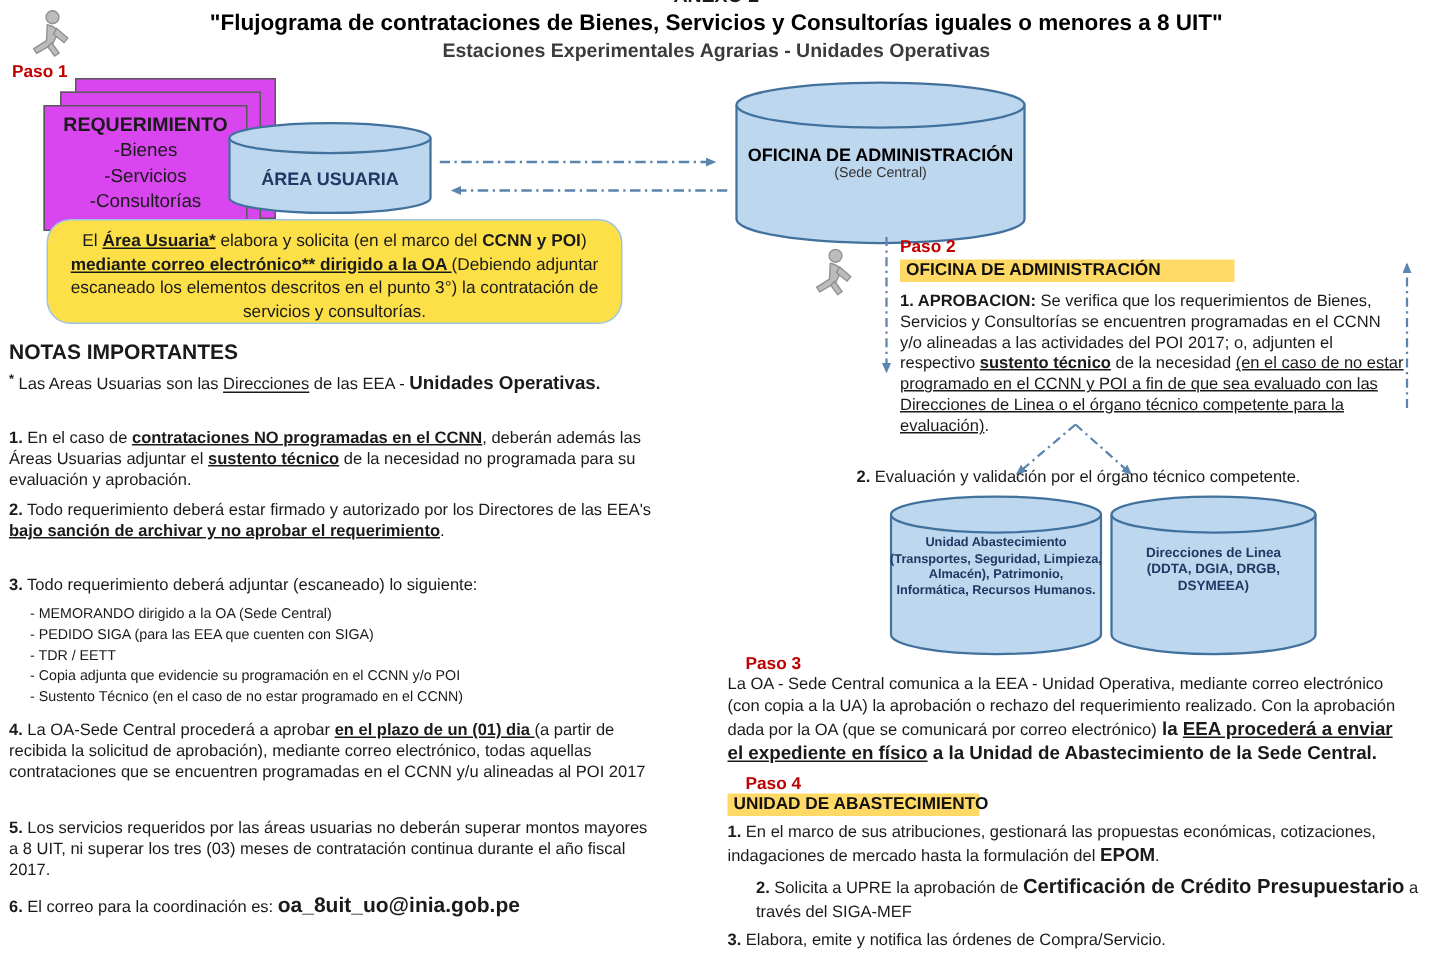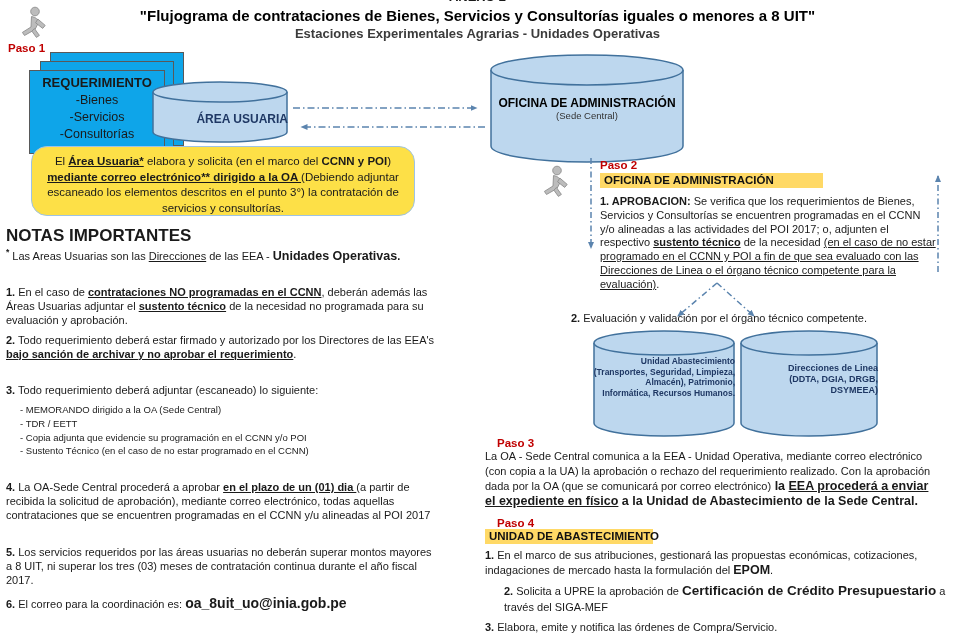--- a/index.html
+++ b/index.html
@@ -10,23 +10,23 @@
   .b{font-weight:700;}
   .u{text-decoration:underline;}
   .bu{font-weight:700;text-decoration:underline;}
   .big{font-size:12.5px;}
   .bigger{font-size:13.5px;}
   .email{font-size:14px;}
   .sup{vertical-align:super;font-size:8.5px;font-weight:700;}
   .paso{color:#C00000;font-weight:700;font-size:11.5px;}
   .hl{background:#FFD966;font-weight:700;font-size:11.5px;color:#111;
       padding:1px 6px 2px 4px;display:inline-block;white-space:nowrap;}
-  .paper{position:absolute;background:#0ea5e9;border:1.6px solid #595959;}
+  .paper{position:absolute;background:#d946ef;border:1.6px solid #595959;}
   .center{text-align:center;}
-  .cyl-label{position:absolute;text-align:right;font-weight:700;}
+  .cyl-label{position:absolute;text-align:center;font-weight:700;}
   .callout{position:absolute;background:#fde047;border:1px solid #9DC3E6;border-radius:16px;
            text-align:center;font-size:11.5px;line-height:15.5px;padding:7px 10px;box-sizing:border-box;}
   .bullet{font-size:9.5px;line-height:13.8px;}
   svg{display:block;}
 </style>
 </head>
 <body>
 
 <div class="page">
 
@@ -98,27 +98,28 @@
     <svg width="194" height="110">
       <path d="M1,16 V92 A96,16 0 0 0 193,92 V16" fill="#BDD7EE" stroke="#41719C" stroke-width="1.5"></path>
       <ellipse cx="97" cy="16" rx="96" ry="15" fill="#BDD7EE" stroke="#41719C" stroke-width="1.5"></ellipse>
     </svg>
   </div>
   <div class="abs center" style="left:490px;top:96px;width:194px;">
     <div style="font-size:12px;font-weight:700;color:#000;">OFICINA  DE ADMINISTRACIÓN</div>
     <div style="font-size:9.5px;color:#333;">(Sede Central)</div>
   </div>
 
-  <div class="abs" style="left:6px;top:226px;font-size:17px;font-weight:700;">NOTAS IMPORTANTES</div>
+  <div class="abs" style="left:6px;top:226px;font-size:14px;font-weight:700;">NOTAS IMPORTANTES</div>
   <div class="abs txt" style="left:6px;top:246px;width:440px;"><span class="sup">*</span><span>  Las Areas Usuarias son las </span><span class="u">Direcciones</span><span> de las EEA - </span><span class="b big">Unidades Operativas</span><span class="b">.</span></div>
   <div class="abs txt" style="left:6px;top:286px;width:438px;"><span class="b">1.</span><span>  En el caso de </span><span class="bu">contrataciones NO programadas en el CCNN</span><span>, deberán además las Áreas Usuarias adjuntar el  </span><span class="bu">sustento técnico</span><span> de la necesidad no programada para su evaluación y aprobación.</span></div>
   <div class="abs txt" style="left:6px;top:334px;width:450px;"><span class="b">2.</span><span> Todo requerimiento deberá estar firmado y autorizado por los Directores de las EEA's </span><span class="bu">bajo sanción de archivar y no aprobar el requerimiento</span><span>.</span></div>
   <div class="abs txt" style="left:6px;top:384px;width:450px;"><span class="b">3.</span><span> Todo requerimiento deberá adjuntar (escaneado) lo siguiente:</span></div>
   <div class="abs" style="left:20px;top:403px;width:440px;">
     <div class="bullet">- MEMORANDO dirigido a la OA (Sede Central)</div>
+    <div class="bullet">- PEDIDO SIGA (para las EEA que cuenten con SIGA)</div>
     <div class="bullet">- TDR / EETT</div>
     <div class="bullet">- Copia adjunta que evidencie su programación en el CCNN y/o POI</div>
     <div class="bullet">- Sustento Técnico (en el caso de no estar programado en el CCNN)</div>
   </div>
   <div class="abs txt" style="left:6px;top:481px;width:430px;"><span class="b">4.</span><span> La OA-Sede Central procederá a aprobar </span><span class="bu">en el plazo de un (01) dia </span><span> (a partir de recibida la solicitud de aprobación), mediante correo electrónico, todas aquellas contrataciones que se encuentren programadas en el CCNN y/u alineadas al POI 2017</span></div>
   <div class="abs txt" style="left:6px;top:546px;width:430px;"><span class="b">5.</span><span> Los servicios requeridos por las áreas usuarias no deberán superar montos mayores a 8 UIT, ni superar los tres (03) meses de contratación continua durante el año fiscal 2017.</span></div>
   <div class="abs txt" style="left:6px;top:597px;width:460px;"><span class="b">6.</span><span> El correo para la coordinación es: </span><span class="b email">oa_8uit_uo@inia.gob.pe</span></div>
 
   <div class="abs" style="left:538px;top:164px;">
     <svg width="34" height="38" viewBox="0 0 34 38">

